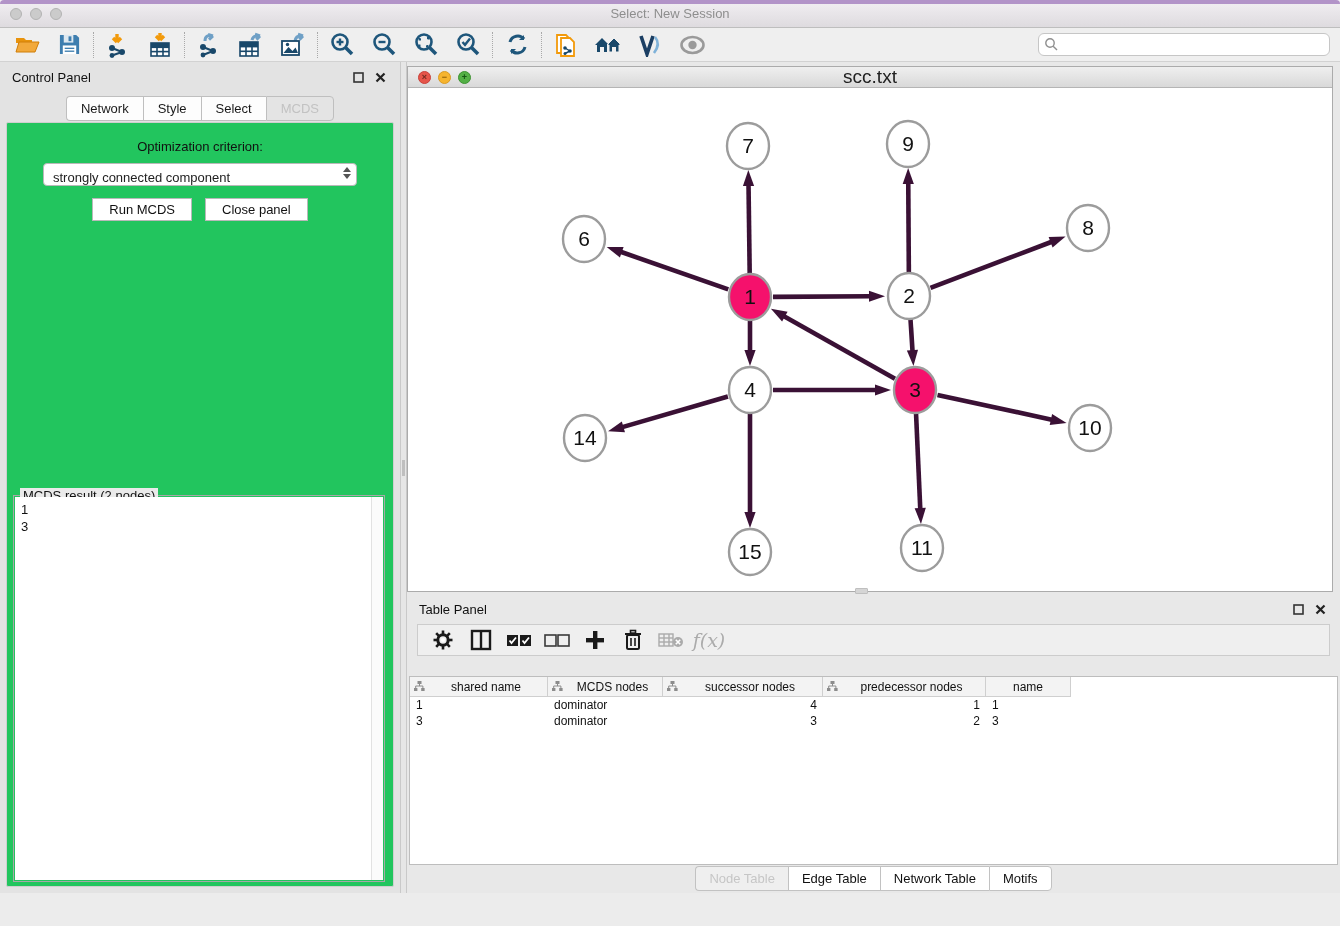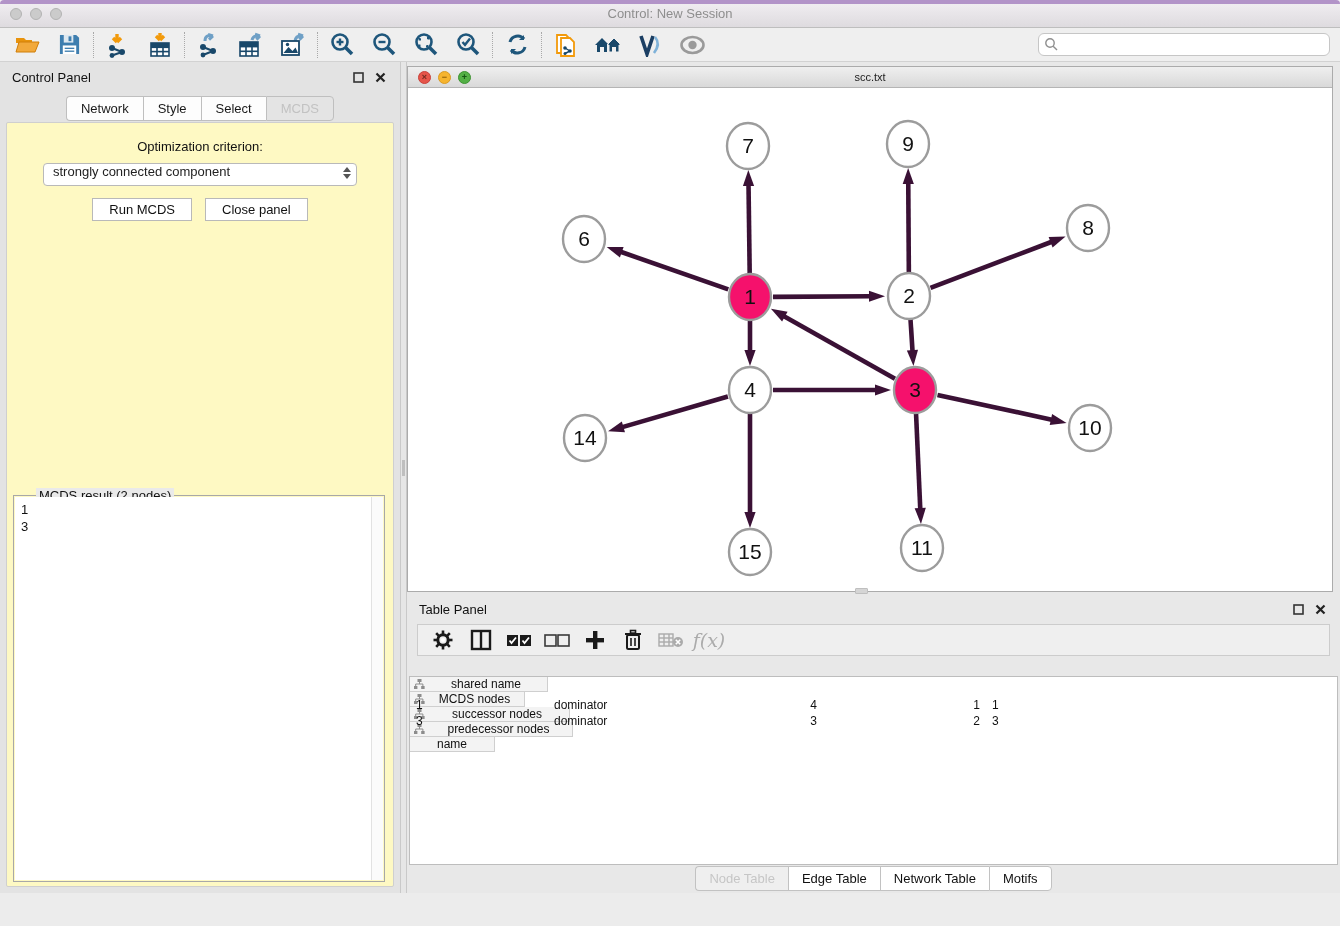--- a/index.html
+++ b/index.html
@@ -29,62 +29,62 @@
   .panel-head { height:30px; display:flex; align-items:center; padding:0 12px; }
   .panel-head .ph-title { flex:1; font-size:13px; color:#111; }
   .ph-ic { width:16px; height:16px; margin-left:6px; display:flex; align-items:center; justify-content:center; }
   .cp-tabs { display:flex; justify-content:center; margin-top:4px; }
   .cp-tab { padding:4px 14px; font-size:13px; background:#FDFDFD; border:1px solid #BFBFBF; border-right:none;
     color:#1A1A1A; border-radius:0; }
   .cp-tab:first-child { border-radius:4px 0 0 4px; }
   .cp-tab:last-child { border-right:1px solid #BFBFBF; border-radius:0 4px 4px 0; }
   .cp-tab.active { background:#E4E4E4; color:#C2C2C2; }
   .cp-content { position:absolute; left:6px; right:6px; top:60px; bottom:6px;
-    background:#fef9c3; border:1px solid #CFCFCF; border-radius:2px; }
+    background:#22c55e; border:1px solid #CFCFCF; border-radius:2px; }
   .opt-label { text-align:center; margin-top:16px; font-size:13px; color:#111; }
   .select-box { margin:9px 36px 0 36px; height:23px; background:#FFF; border:1px solid #B9B9B9; border-radius:4px;
-    display:flex; align-items:flex-start; padding-left:9px; font-size:13px; position:relative; }
+    display:flex; align-items:flex-end; padding-left:9px; font-size:13px; position:relative; }
   .stepper { position:absolute; right:5px; top:3px; display:flex; flex-direction:column; gap:2px; }
   .stp-up { width:0;height:0;border-left:4px solid transparent;border-right:4px solid transparent;border-bottom:5px solid #555; }
   .stp-dn { width:0;height:0;border-left:4px solid transparent;border-right:4px solid transparent;border-top:5px solid #555; }
   .btn-row { display:flex; justify-content:center; gap:13px; margin-top:12px; }
   .mac-btn { background:#FFFFFF; border:1px solid #B9B9B9; border-radius:0; padding:3px 16px; font-size:13px; color:#111; }
   .result-box { position:absolute; left:6px; right:8px; top:372px; bottom:4px; border:1px solid #A8A8A8; }
-  .result-legend { position:absolute; top:-8px; left:6px; background:#EAEAEA; padding:0 3px; font-size:13px; color:#111;margin-left:16px; }
+  .result-legend { position:absolute; top:-8px; left:6px; background:#EAEAEA; padding:0 3px; font-size:13px; color:#111; }
   .result-area { position:absolute; inset:1px; background:#FFFFFF; display:flex; }
   .result-text { flex:1; padding:4px 6px; font-size:13px; line-height:17px; color:#111; white-space:pre-line; }
   .result-scroll { width:12px; background:#FBFBFB; border-left:1px solid #E2E2E2; }
   
   .v-divider { position:absolute; left:400px; top:62px; width:7px; height:831px; background:#E6E6E6;
     border-left:1px solid #C9C9C9; border-right:1px solid #C9C9C9; }
   .v-grip { position:absolute; top:398px; left:1px; width:3px; height:16px; background:#BFBFBF; }
   
   .right-col { position:absolute; left:407px; top:62px; width:933px; height:831px; background:#E8E8E8; }
   .net-window { position:absolute; left:0; top:4px; width:926px; height:526px; border:1px solid #ABABAB; background:#FFF; }
   .net-titlebar { height:21px; background:linear-gradient(#EFEFEF,#D9D9D9); border-bottom:1px solid #B5B5B5;
     position:relative; display:flex; align-items:center; }
   .net-traffic { display:flex; gap:7px; margin-left:10px; }
   .nt { width:13px; height:13px; border-radius:50%; display:flex; align-items:center; justify-content:center;
     font-size:9px; font-weight:bold; color:rgba(80,30,20,0.8); }
   .nt.red { background:#E6554A; border:1px solid #C8413A; }
   .nt.yellow { background:#F6B42E; border:1px solid #D99B24; color:rgba(120,80,0,0.85); }
   .nt.green { background:#53B045; border:1px solid #3E9232; color:rgba(10,70,10,0.85); }
-  .net-title { position:absolute; left:0; width:100%; text-align:center; font-size:11px; color:#222; }
+  .net-title { position:absolute; left:0; width:100%; text-align:center; font-size:19px; color:#222; }
   .net-canvas { position:relative; width:924px; height:503px; background:#FFF; }
   .net-grip { position:absolute; left:447px; bottom:-3px; width:13px; height:6px; background:#D5D5D5; border:1px solid #BFBFBF; border-radius:1px; }
   
   .table-panel { position:absolute; left:0; top:534px; width:933px; height:297px; }
   .tp-head { height:26px; display:flex; align-items:center; padding:0 12px; }
   .tp-head .ph-title { flex:1; }
   .tp-toolbar { margin:2px 10px 0 10px; height:32px; border:1px solid #CCCCCC; background:#EFEFEF;
     display:flex; align-items:center; padding:12px 8px; gap:4px; }
   .tp-btn { width:34px; height:32px; display:flex; align-items:center; justify-content:center; }
   .fx-label { font-family:"DejaVu Serif", serif; font-style:italic; font-size:19px; color:#ABABAB; }
   .tp-table { position:absolute; left:2px; right:2px; top:80px; bottom:28px; background:#FFF; border:1px solid #BDBDBD; overflow:hidden; }
-  .thead { display:flex; height:20px;flex-direction:column; }
+  .thead { display:flex; height:20px; }
   .th { background:#F3F3F3; border-right:1px solid #CFCFCF; border-bottom:1px solid #CFCFCF;
     display:flex; align-items:center; font-size:12px; color:#111; }
   .th .th-label { flex:1; text-align:center; }
   .th .tree-ic { margin-left:4px; }
   .trow { display:flex; height:16px; }
   .td { font-size:12px; color:#111; padding:1px 6px 0 6px; overflow:hidden; white-space:nowrap; }
   .tp-tabs { position:absolute; left:0; bottom:2px; width:100%; display:flex; justify-content:center; }
   .tp-tab { padding:4px 13px; font-size:13px; background:#FFFFFF; border:1px solid #C2C2C2; border-right:none; color:#111; }
   .tp-tab:first-child { border-radius:4px 0 0 4px; }
   .tp-tab:last-child { border-right:1px solid #C2C2C2; border-radius:0 4px 4px 0; }
@@ -100,21 +100,21 @@
 </head>
 <body>
 
 <div class="titlebar">
   <div class="purple-strip"></div>
   <div class="traffic">
     <span class="tl"></span>
     <span class="tl"></span>
     <span class="tl"></span>
   </div>
-  <div class="win-title">Control: New Session</div>
+  <div class="win-title">Select: New Session</div>
 </div>
 
 <div class="toolbar">
   <div class="tb-btn">
     <svg width="26" height="24" viewBox="0 0 26 24">
       <path d="M2 5 h8 l2 2 h6 v3 H2z" fill="#E8930C"></path>
       <path d="M2 19 L5 9 h20 l-4 10z" fill="#F2A93B" stroke="#D07E08" stroke-width="1"></path>
     </svg>
   </div>
   <div class="tb-btn">

